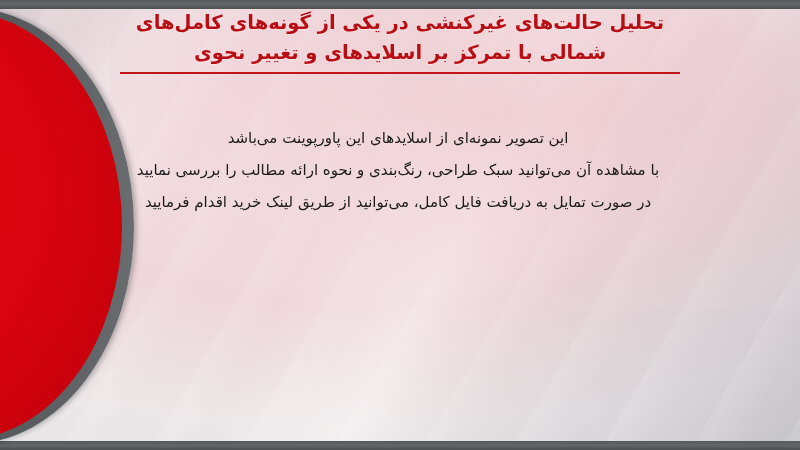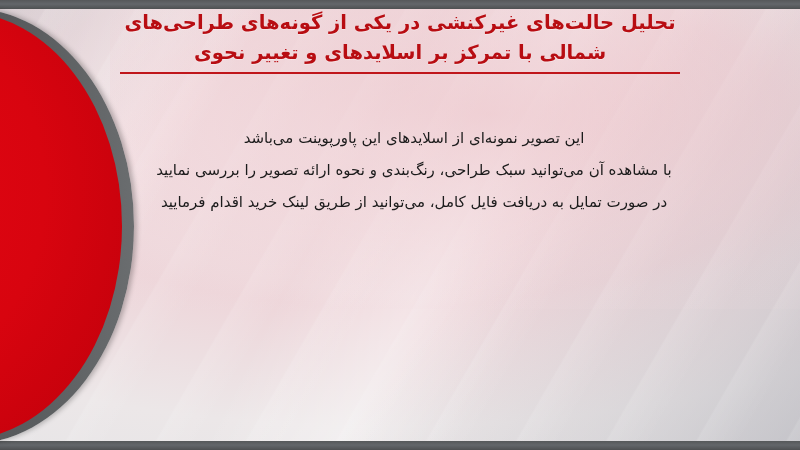--- a/index.html
+++ b/index.html
@@ -149,21 +149,21 @@
     height: 2px;
     width: 100%;
     background: #c0161b;
   }
 
   
 
   .body-block {
     position: absolute;
     z-index: 10;
-    left: 124px;
+    left: 108px;
     top: 122px;
     width: 580px;
     text-align: center;
     direction: rtl;
   }
 
   .body-line {
     font-size: 15px;
     line-height: 32px;
     color: #1b1b1b;
@@ -180,24 +180,24 @@
   <div class="streaks"></div>
   <div class="pink-wash"></div>
 
   <div class="frame-band top"></div>
   <div class="frame-band bottom"></div>
 
   <div class="ellipse-outline"></div>
   <div class="ellipse-red"></div>
 
   <div class="title-block">
-    <div class="title-line">تحلیل حالت‌های غیرکنشی در یکی از گونه‌های طراحی‌های</div>
+    <div class="title-line">تحلیل حالت‌های غیرکنشی در یکی از گونه‌های کامل‌های</div>
     <div class="title-line">شمالی با تمرکز بر اسلایدهای و تغییر نحوی</div>
     <div class="title-rule"></div>
   </div>
 
   <div class="body-block">
     <div class="body-line">این تصویر نمونه‌ای از اسلایدهای این پاورپوینت می‌باشد</div>
-    <div class="body-line">با مشاهده آن می‌توانید سبک طراحی، رنگ‌بندی و نحوه ارائه تصویر را بررسی نمایید</div>
+    <div class="body-line">با مشاهده آن می‌توانید سبک طراحی، رنگ‌بندی و نحوه ارائه مطالب را بررسی نمایید</div>
     <div class="body-line">در صورت تمایل به دریافت فایل کامل، می‌توانید از طریق لینک خرید اقدام فرمایید</div>
   </div>
 
 </div>
 
 </body></html>

